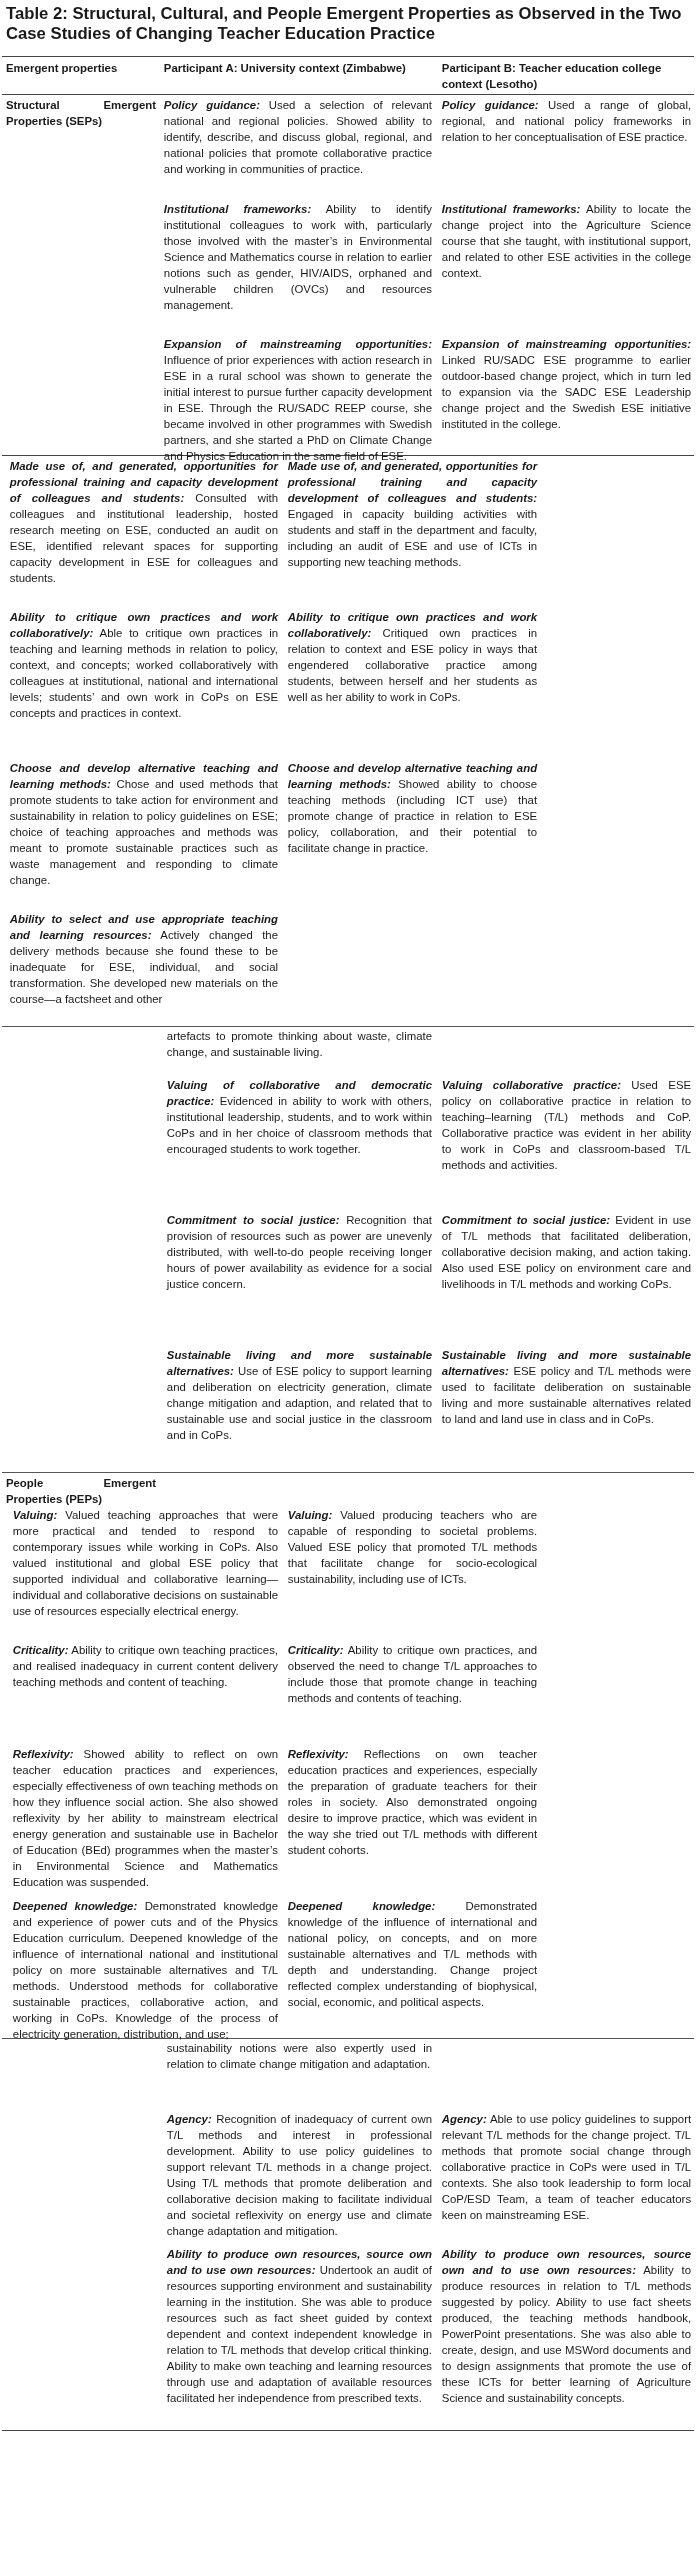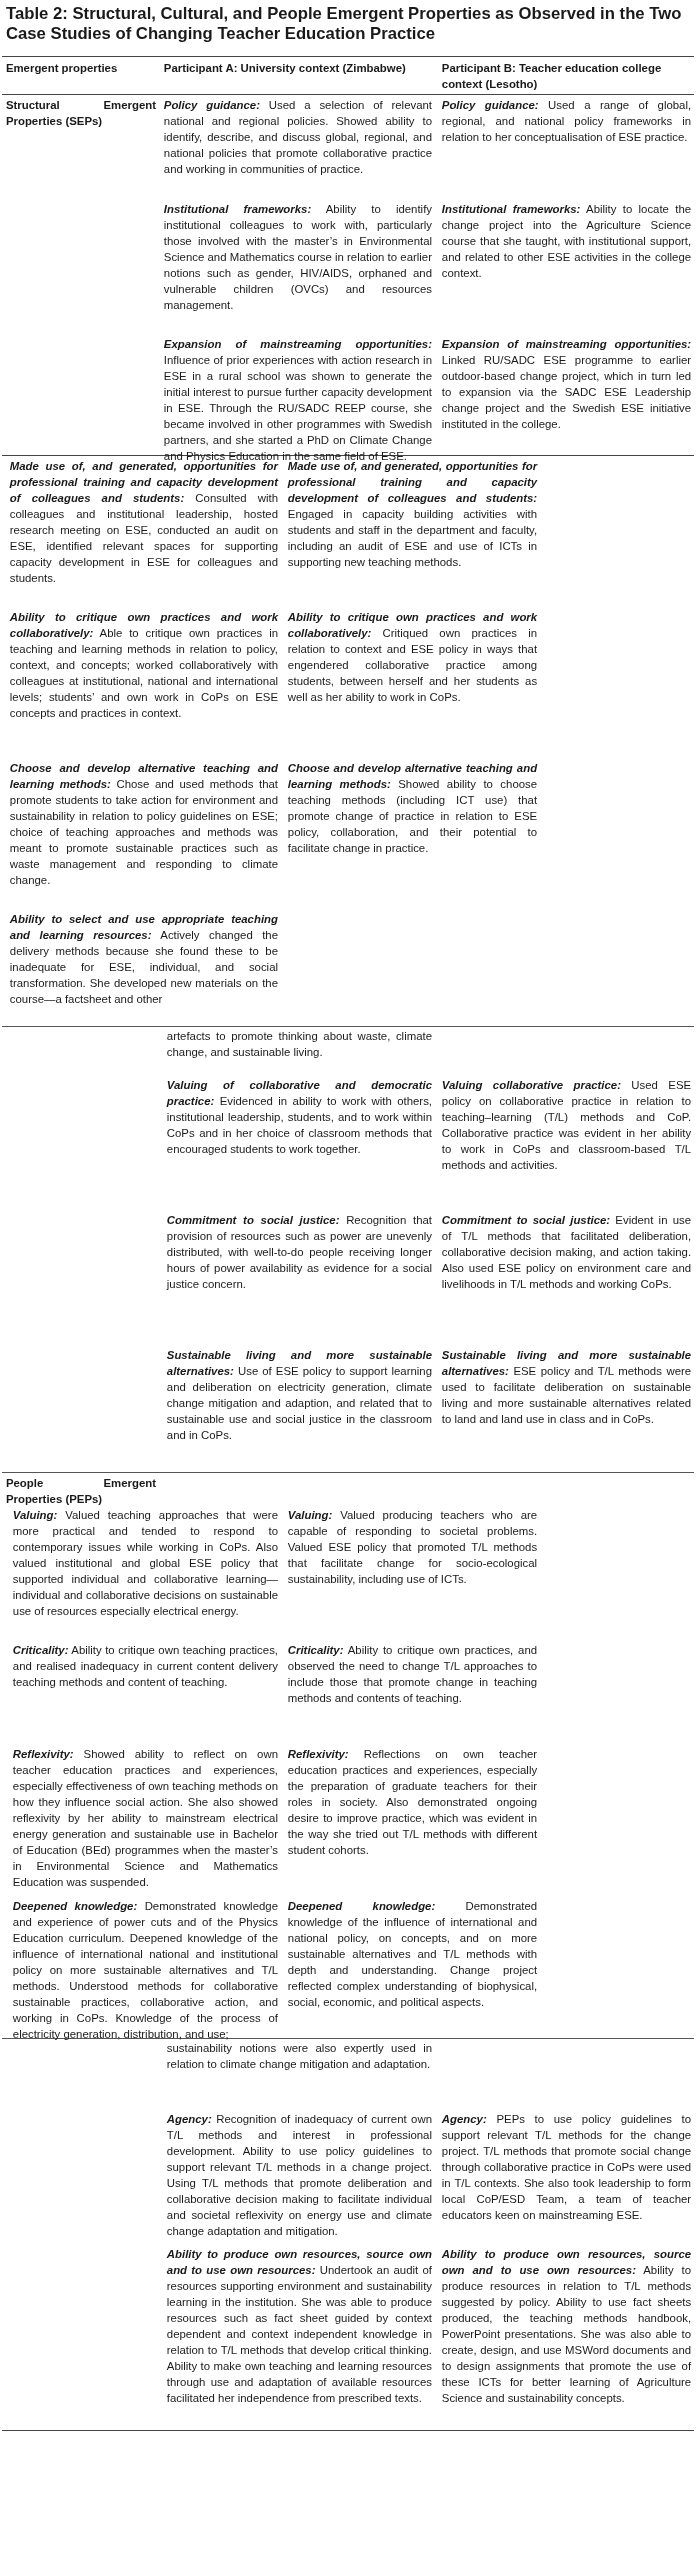--- a/index.html
+++ b/index.html
@@ -201,21 +201,21 @@
         <div class="c2" style="padding-left:10.8px;">
             <p class="entry">sustainability notions were also expertly used in relation to climate change mitigation and adaptation.</p>
           </div>
         <div class="c3"></div>
       </div>
       <div class="pair" style="height:135px;">
         <div class="c2" style="padding-left:10.8px;">
             <p class="entry"><b>Agency:</b><span> Recognition of inadequacy of current own T/L methods and interest in professional development. Ability to use policy guidelines to support relevant T/L methods in a change project. Using T/L methods that promote deliberation and collaborative decision making to facilitate individual and societal reflexivity on energy use and climate change adaptation and mitigation.</span></p>
           </div>
         <div class="c3">
-            <p class="entry"><b>Agency:</b><span> PEPs to use policy guidelines to support relevant T/L methods for the change project. T/L methods that promote social change through collaborative practice in CoPs were used in T/L contexts. She also took leadership to form local CoP/ESD Team, a team of teacher educators keen on mainstreaming ESE.</span></p>
+            <p class="entry"><b>Agency:</b><span> Able to use policy guidelines to support relevant T/L methods for the change project. T/L methods that promote social change through collaborative practice in CoPs were used in T/L contexts. She also took leadership to form local CoP/ESD Team, a team of teacher educators keen on mainstreaming ESE.</span></p>
           </div>
       </div>
       <div class="pair" style="height:184px;">
         <div class="c2" style="padding-left:10.8px;">
             <p class="entry"><b>Ability to produce own resources, source own and to use own resources:</b><span> Undertook an audit of resources supporting environment and sustainability learning in the institution. She was able to produce resources such as fact sheet guided by context dependent and context independent knowledge in relation to T/L methods that develop critical thinking. Ability to make own teaching and learning resources through use and adaptation of available resources facilitated her independence from prescribed texts.</span></p>
           </div>
         <div class="c3">
             <p class="entry"><b>Ability to produce own resources, source own and to use own resources:</b><span> Ability to produce resources in relation to T/L methods suggested by policy. Ability to use fact sheets produced, the teaching methods handbook, PowerPoint presentations. She was also able to create, design, and use MSWord documents and to design assignments that promote the use of these ICTs for better learning of Agriculture Science and sustainability concepts.</span></p>
           </div>
       </div>

